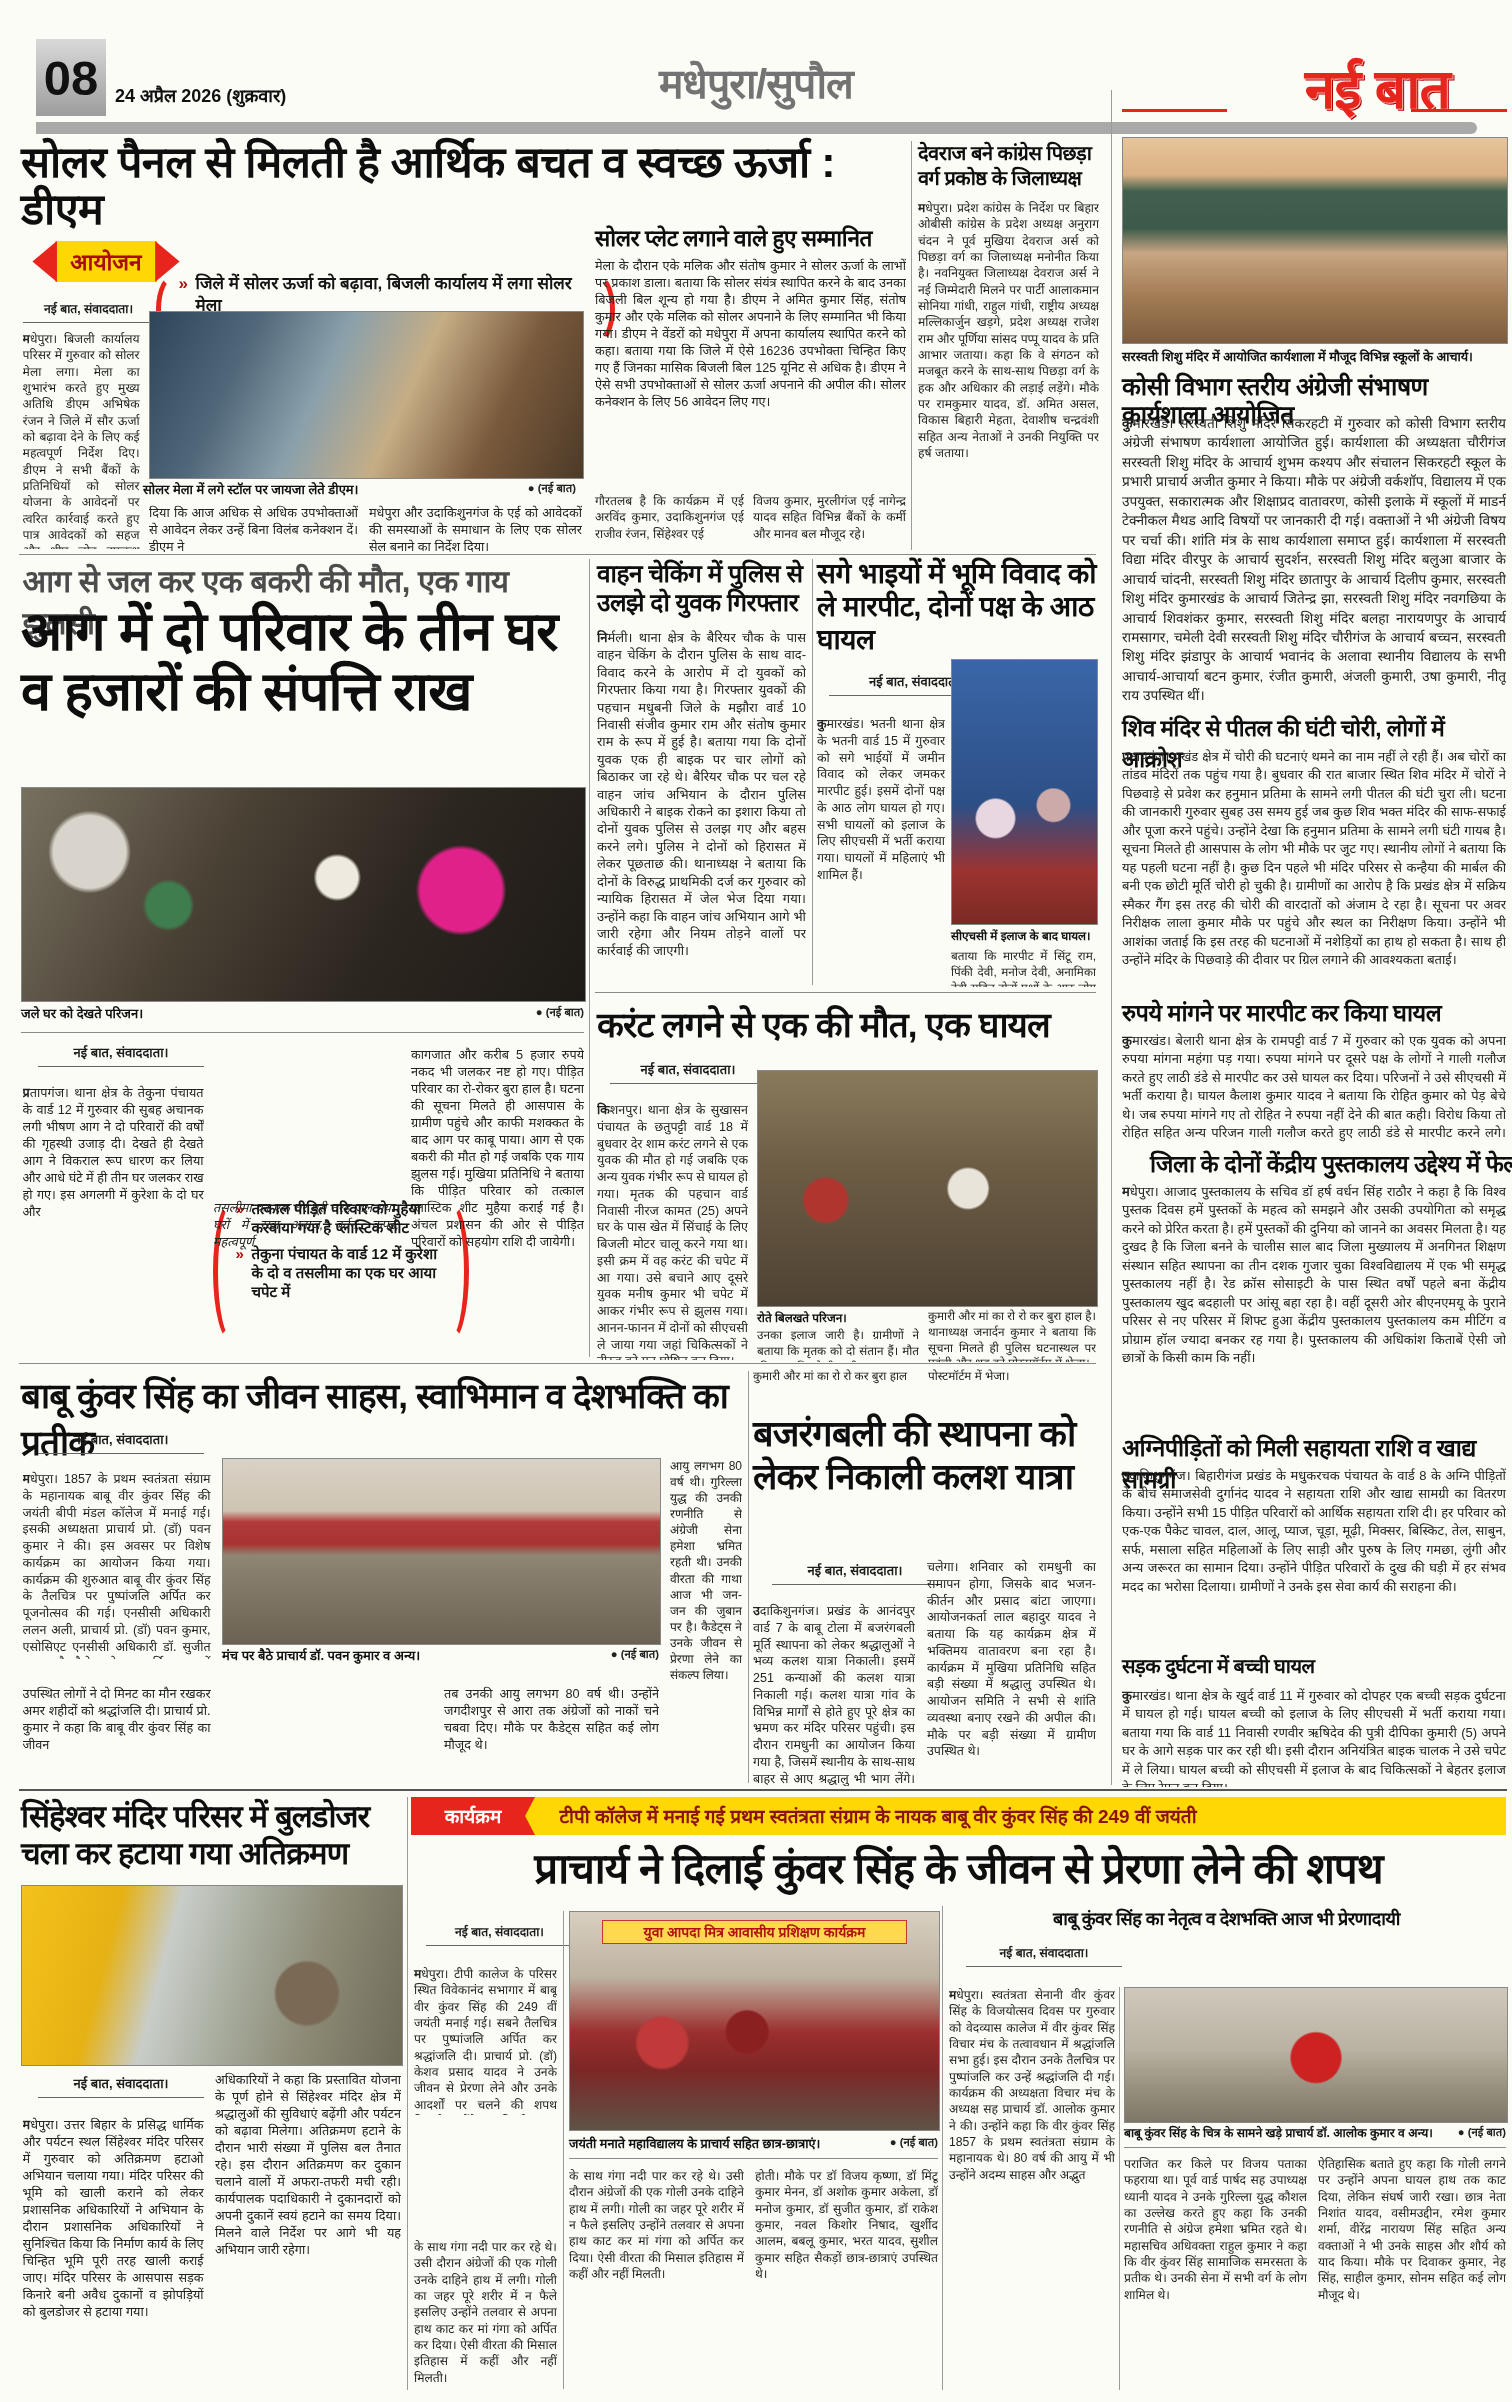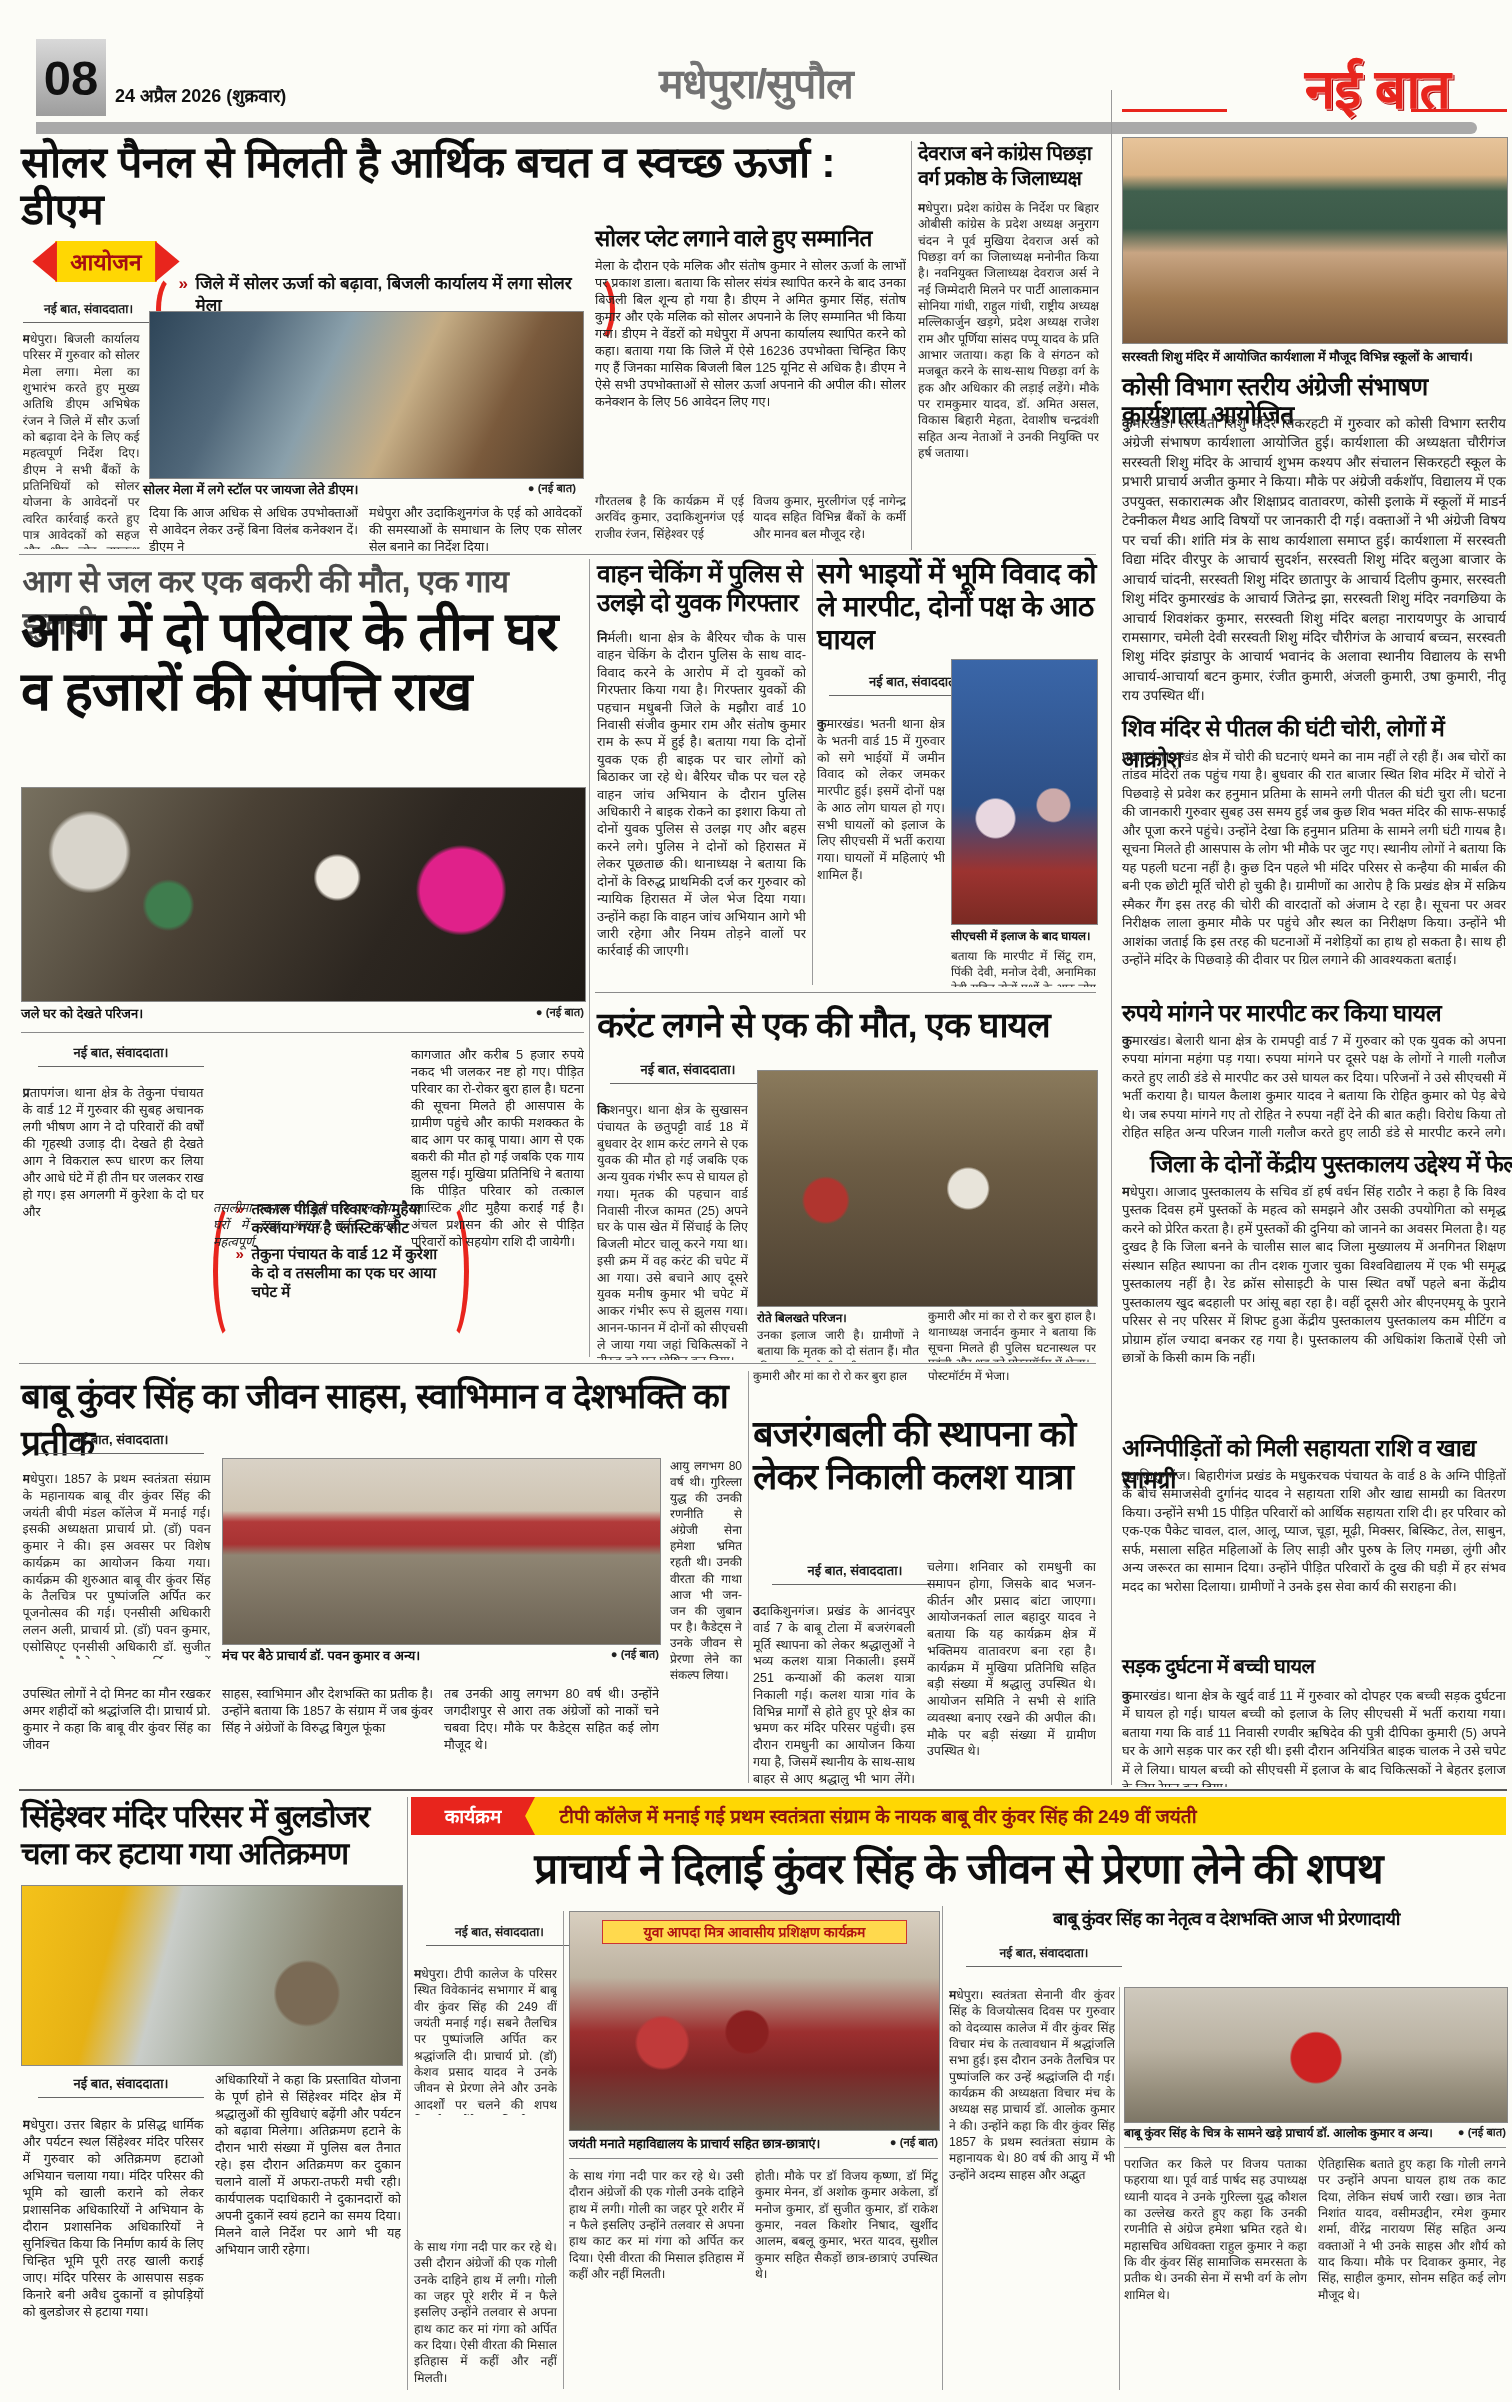--- a/index.html
+++ b/index.html
@@ -187,21 +187,20 @@
   <div class="abs headline" style="left:21px;top:1371px;width:721px;font-size:35px;letter-spacing:-0.9px;">बाबू कुंवर सिंह का जीवन साहस, स्वाभिमान व देशभक्ति का प्रतीक</div>
   <div class="abs byline" style="left:38px;top:1428px;width:151px;">नई बात, संवाददाता।</div>
   <div class="abs body-txt clip lede" style="left:22.6px;top:1471px;width:188px;height:188px;font-size:12.5px;">मधेपुरा। 1857 के प्रथम स्वतंत्रता संग्राम के महानायक बाबू वीर कुंवर सिंह की जयंती बीपी मंडल कॉलेज में मनाई गई। इसकी अध्यक्षता प्राचार्य प्रो. (डॉ) पवन कुमार ने की। इस अवसर पर विशेष कार्यक्रम का आयोजन किया गया। कार्यक्रम की शुरुआत बाबू वीर कुंवर सिंह के तैलचित्र पर पुष्पांजलि अर्पित कर पूजनोत्सव की गई। एनसीसी अधिकारी ललन अली, प्राचार्य प्रो. (डॉ) पवन कुमार, एसोसिएट एनसीसी अधिकारी डॉ. सुजीत कुमार और कैडेट्स ने पुष्प अर्पित कर उन्हें श्रद्धांजलि दी।</div>
   <div class="abs photo ph-event" style="left:222px;top:1458px;width:437px;height:185px;"></div>
   <div class="abs caption" style="left:222px;top:1646px;width:437px;">
     <span>मंच पर बैठे प्राचार्य डॉ. पवन कुमार व अन्य।</span>
     <span class="credit"><span>●</span> <span>(नई बात)</span></span>
   </div>
   <div class="abs body-txt clip" style="left:670px;top:1458px;width:72px;height:328px;font-size:12px;">आयु लगभग 80 वर्ष थी। गुरिल्ला युद्ध की उनकी रणनीति से अंग्रेजी सेना हमेशा भ्रमित रहती थी। उनकी वीरता की गाथा आज भी जन-जन की जुबान पर है। कैडेट्स ने उनके जीवन से प्रेरणा लेने का संकल्प लिया।</div>
   <div class="abs body-txt clip" style="left:22.6px;top:1686px;width:188px;height:100px;">उपस्थित लोगों ने दो मिनट का मौन रखकर अमर शहीदों को श्रद्धांजलि दी। प्राचार्य प्रो. कुमार ने कहा कि बाबू वीर कुंवर सिंह का जीवन</div>
-  <div class="abs body-txt clip" style="left:222px;top:1686px;width:211px;height:100px;">साहस, स्वाभिमान और देशभक्ति का प्रतीक है। उन्होंने बताया कि 1857 के संग्राम में जब कुंवर सिंह ने अंग्रेजों के विरुद्ध बिगुल फूंका</div>
   <div class="abs body-txt clip" style="left:444px;top:1686px;width:215px;height:100px;">तब उनकी आयु लगभग 80 वर्ष थी। उन्होंने जगदीशपुर से आरा तक अंग्रेजों को नाकों चने चबवा दिए। मौके पर कैडेट्स सहित कई लोग मौजूद थे।</div>
 
   <div class="abs body-txt clip" style="left:753px;top:1369px;width:160px;height:21px;font-size:11.8px;">कुमारी और मां का रो रो कर बुरा हाल</div>
   <div class="abs body-txt clip" style="left:928px;top:1369px;width:168px;height:21px;font-size:11.8px;">पोस्टमॉर्टम में भेजा।</div>
   <div class="abs headline" style="left:753px;top:1412px;width:343px;font-size:36px;line-height:1.2;letter-spacing:-0.9px;">बजरंगबली की स्थापना को लेकर निकाली कलश यात्रा</div>
   <div class="abs byline" style="left:772px;top:1559px;width:151px;">नई बात, संवाददाता।</div>
   <div class="abs body-txt clip lede" style="left:753px;top:1603px;width:162px;height:183px;font-size:12.5px;">उदाकिशुनगंज। प्रखंड के आनंदपुर वार्ड 7 के बाबू टोला में बजरंगबली मूर्ति स्थापना को लेकर श्रद्धालुओं ने भव्य कलश यात्रा निकाली। इसमें 251 कन्याओं की कलश यात्रा निकाली गई। कलश यात्रा गांव के विभिन्न मार्गों से होते हुए पूरे क्षेत्र का भ्रमण कर मंदिर परिसर पहुंची। इस दौरान रामधुनी का आयोजन किया गया है, जिसमें स्थानीय के साथ-साथ बाहर से आए श्रद्धालु भी भाग लेंगे। रामधुनी का शुभारंभ शुक्रवार से किया जाएगा जो 24 घंटे तक</div>
   <div class="abs body-txt clip" style="left:927px;top:1559px;width:169px;height:226px;font-size:12.5px;">चलेगा। शनिवार को रामधुनी का समापन होगा, जिसके बाद भजन-कीर्तन और प्रसाद बांटा जाएगा। आयोजनकर्ता लाल बहादुर यादव ने बताया कि यह कार्यक्रम क्षेत्र में भक्तिमय वातावरण बना रहा है। कार्यक्रम में मुखिया प्रतिनिधि सहित बड़ी संख्या में श्रद्धालु उपस्थित थे। आयोजन समिति ने सभी से शांति व्यवस्था बनाए रखने की अपील की। मौके पर बड़ी संख्या में ग्रामीण उपस्थित थे।</div>
 
   <div class="abs headline" style="left:1122px;top:1431px;width:384px;font-size:23.5px;">अग्निपीड़ितों को मिली सहायता राशि व खाद्य सामग्री</div>

